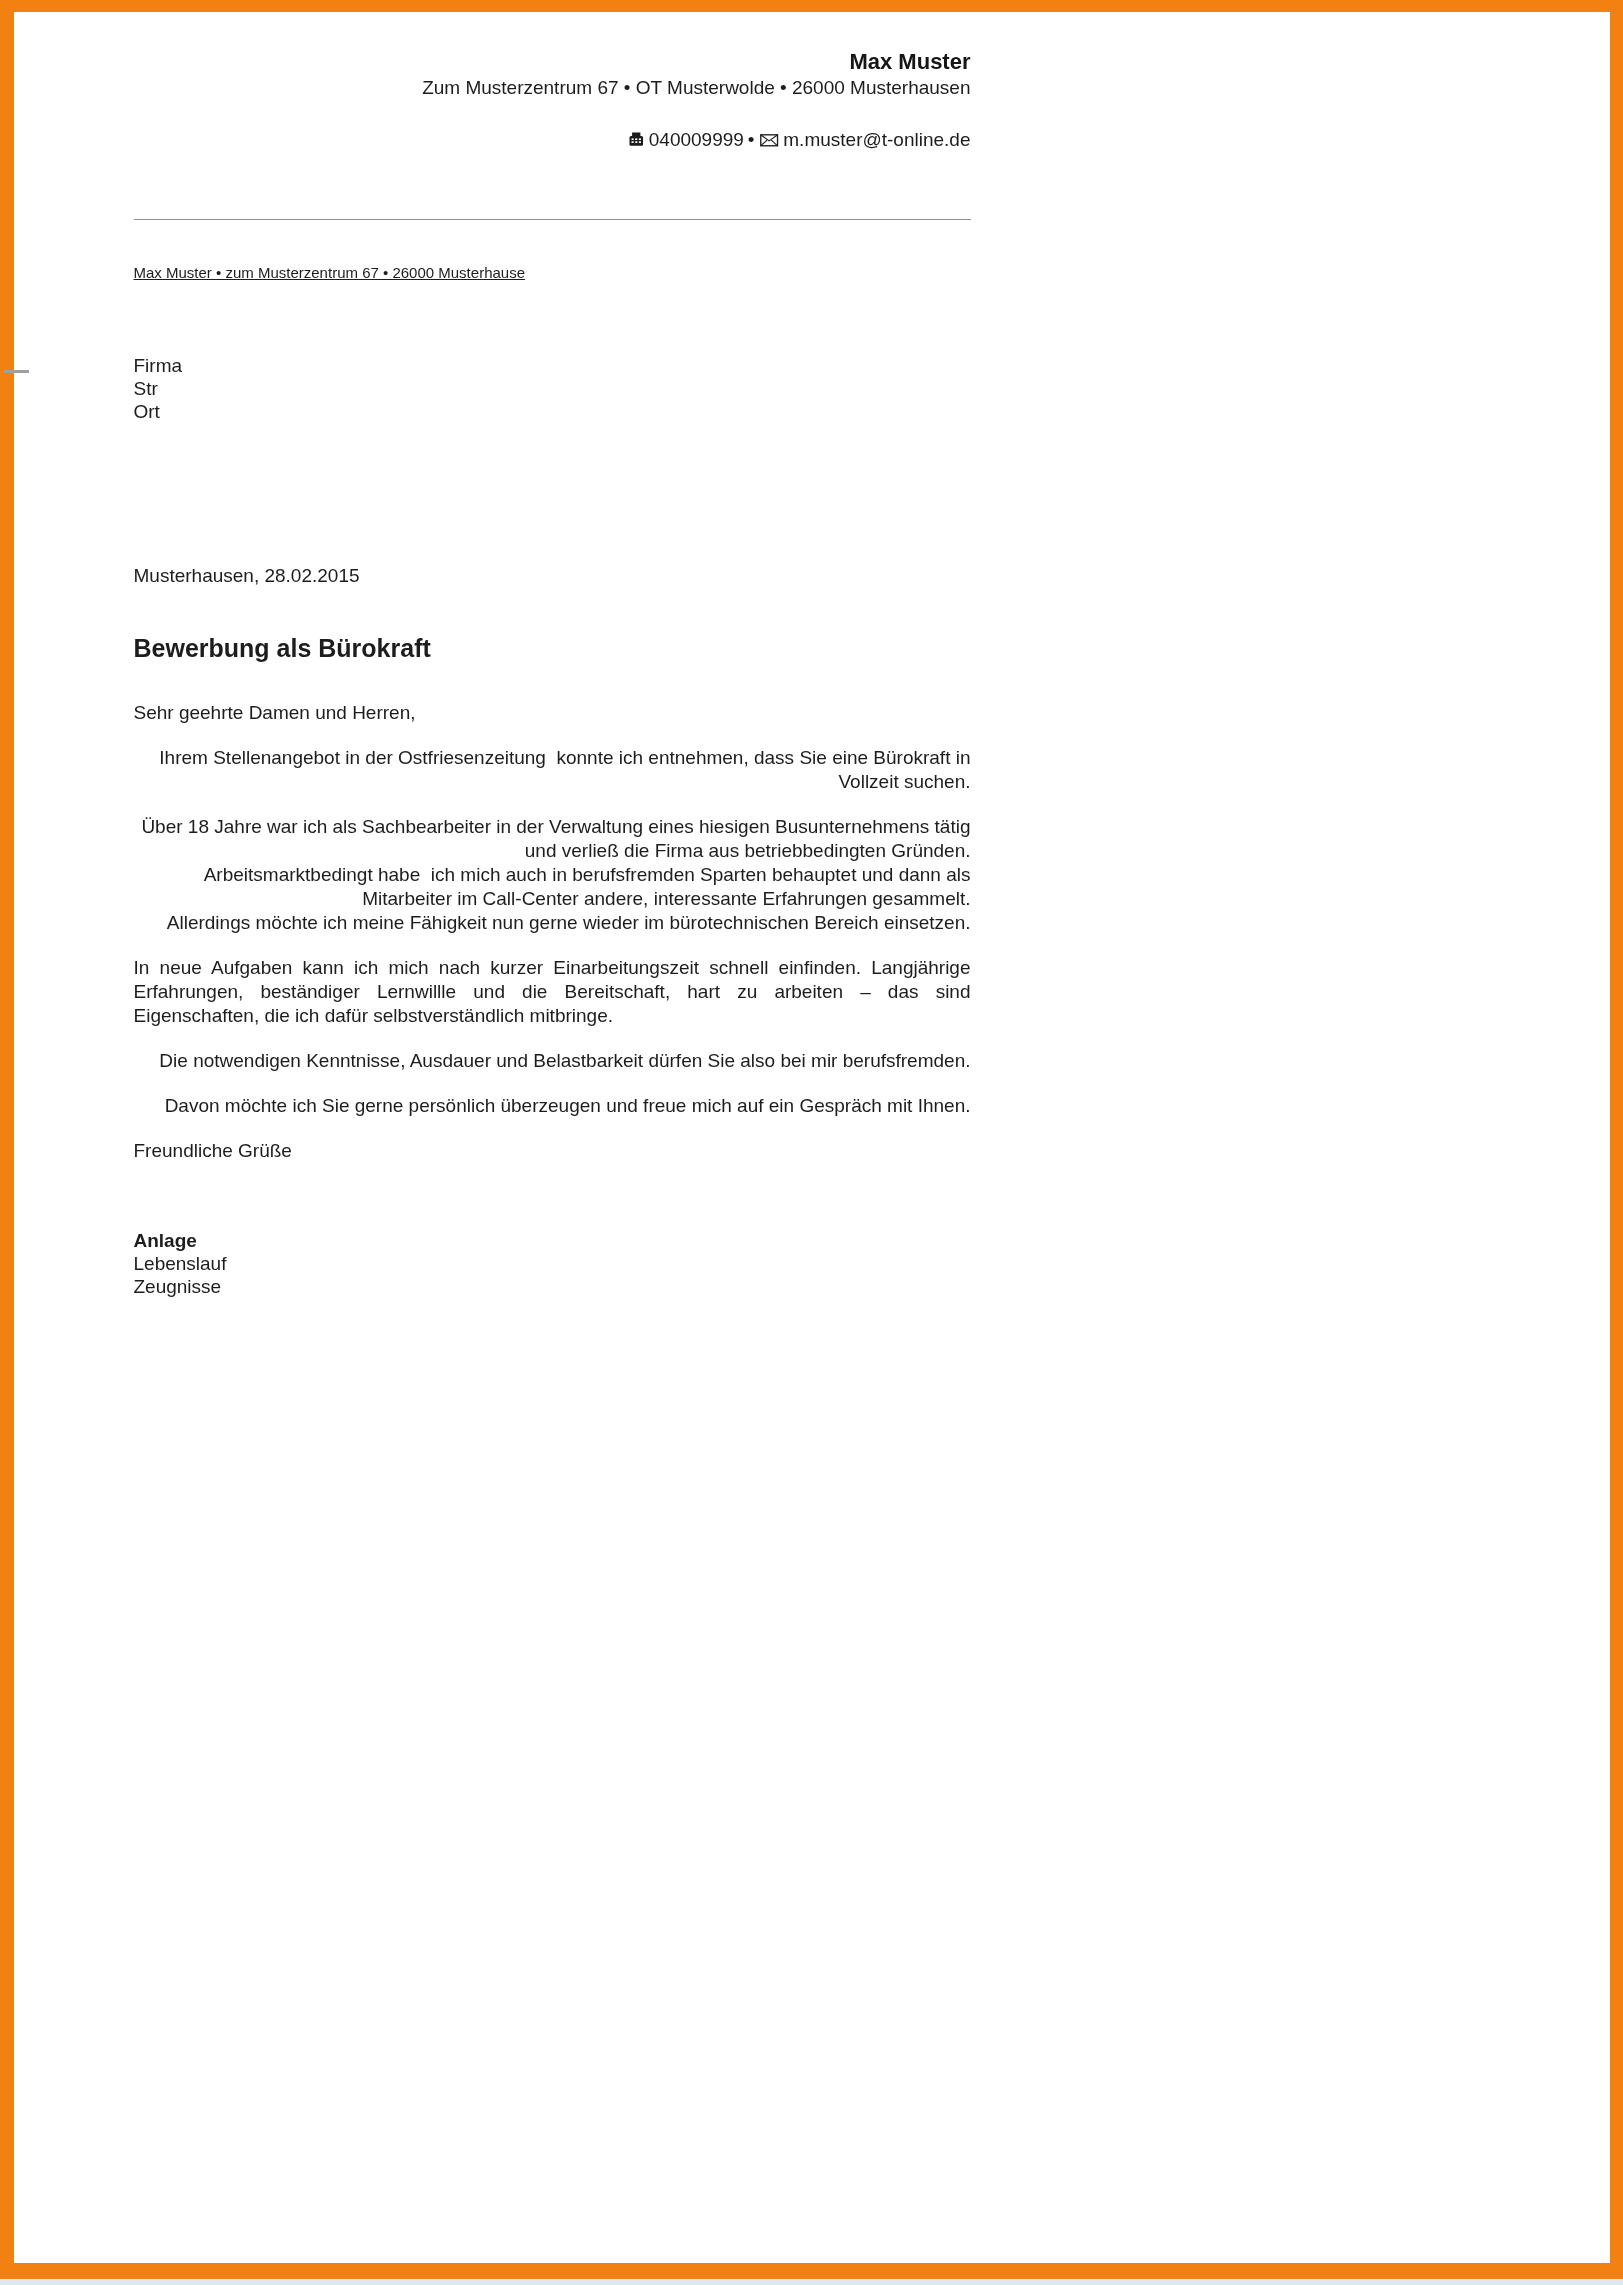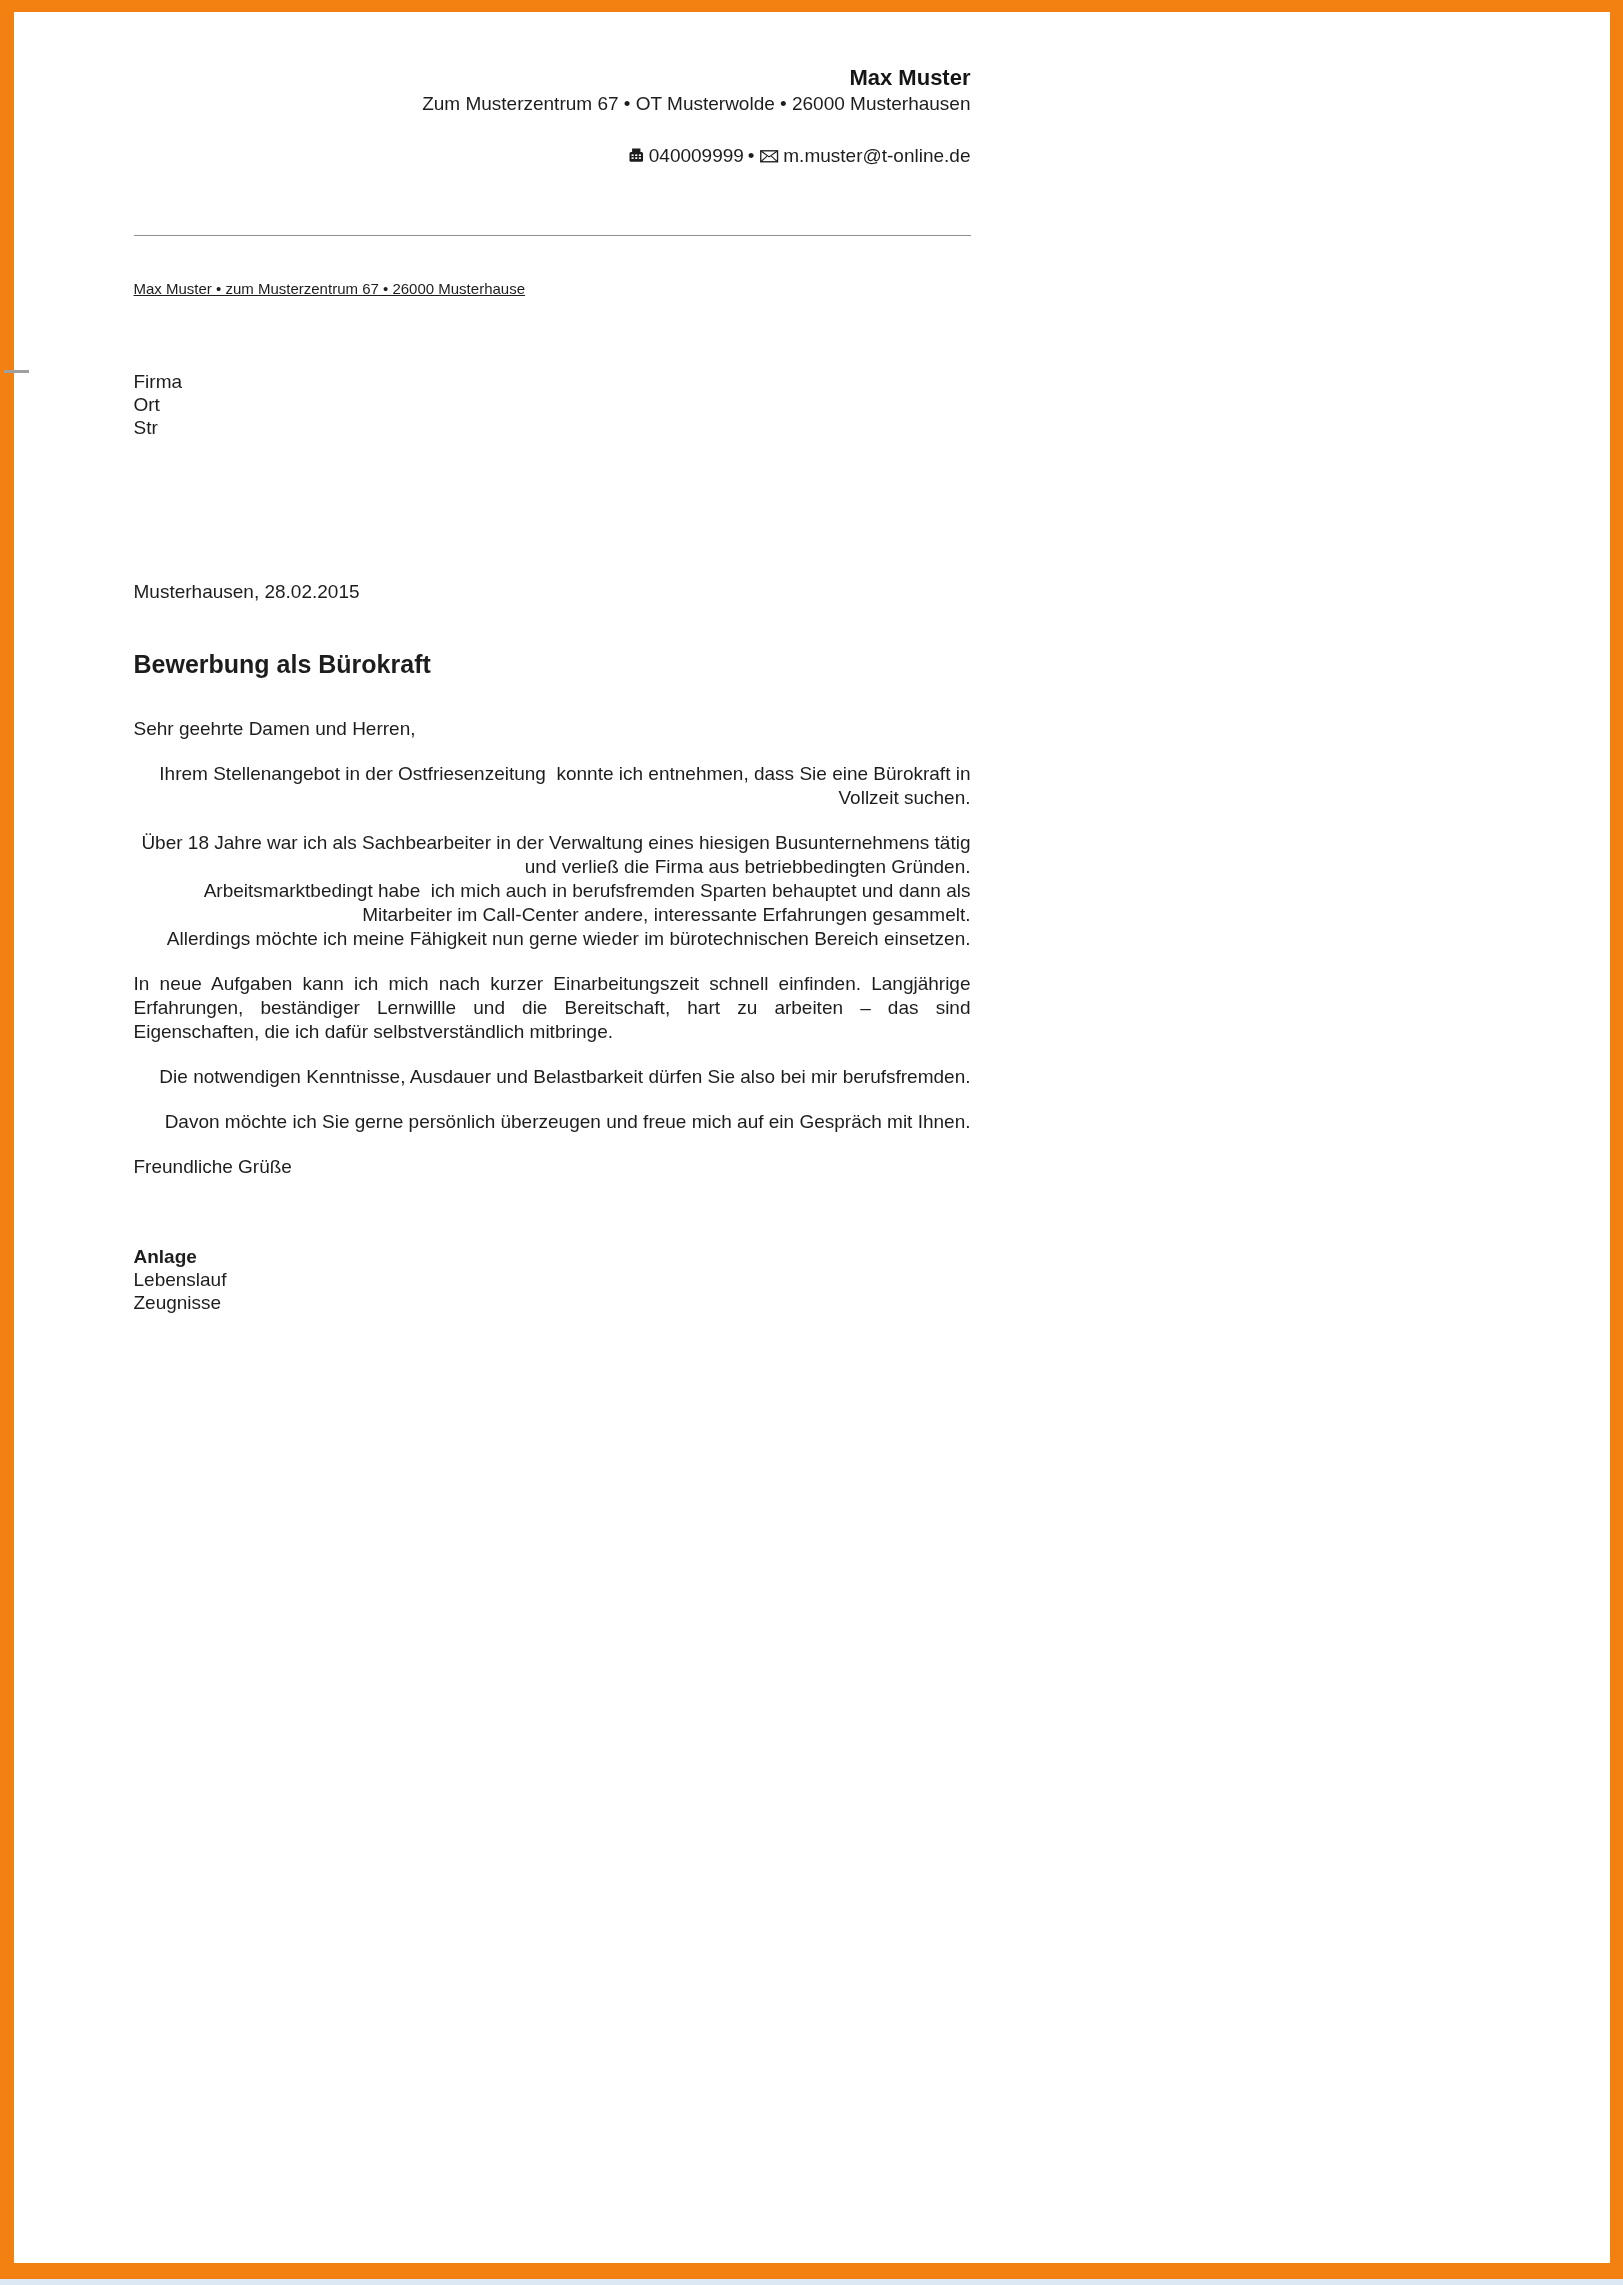--- a/index.html
+++ b/index.html
@@ -24,21 +24,21 @@
   .sheet {
     position: relative;
     width: 100%;
     height: 100%;
     background: #ffffff;
     overflow: hidden;
   }
   .content {
     margin-left: 120px;
     width: 837px;
-    padding-top: 52px;
+    padding-top: 36px;
     font-size: 19px;
     line-height: 24px;
     color: #1d1d1d;
   }
 
   
   .letter-header { text-align: right; }
   .header-name {
     font-size: 22px;
     font-weight: bold;
@@ -139,22 +139,22 @@
               </svg></span><span>m.muster@t-online.de</span>
         </div>
       </header>
 
       <hr class="rule">
 
       <div class="sender-line">Max Muster • zum Musterzentrum 67 • 26000 Musterhause</div>
 
       <div class="recipient">
         <div>Firma</div>
+        <div>Str</div>
         <div>Ort</div>
-        <div>Str</div>
       </div>
 
       <div class="date-line">Musterhausen, 28.02.2015</div>
 
       <div class="subject-line">Bewerbung als Bürokraft</div>
 
       <p class="salutation">Sehr geehrte Damen und Herren,</p>
 
       <p class="para">Ihrem Stellenangebot in der Ostfriesenzeitung  konnte ich entnehmen, dass Sie eine Bürokraft in Vollzeit suchen.</p>
       <p class="para">Über 18 Jahre war ich als Sachbearbeiter in der Verwaltung eines hiesigen Busunternehmens tätig und verließ die Firma aus betriebbedingten Gründen.

